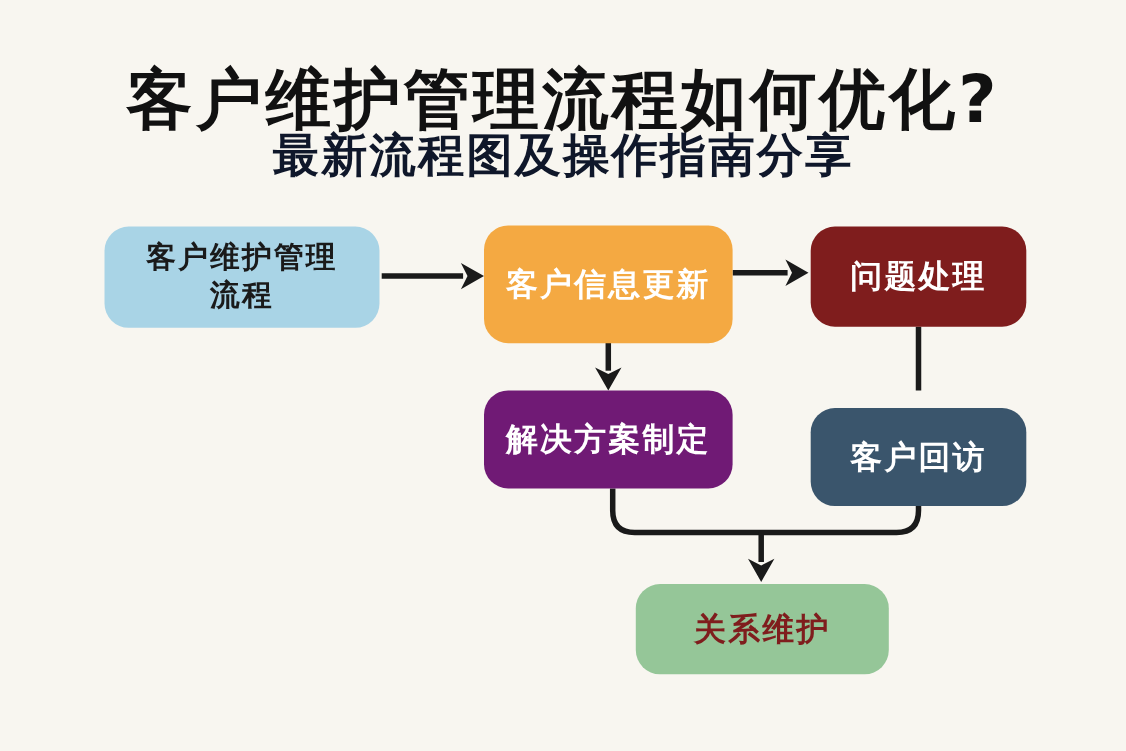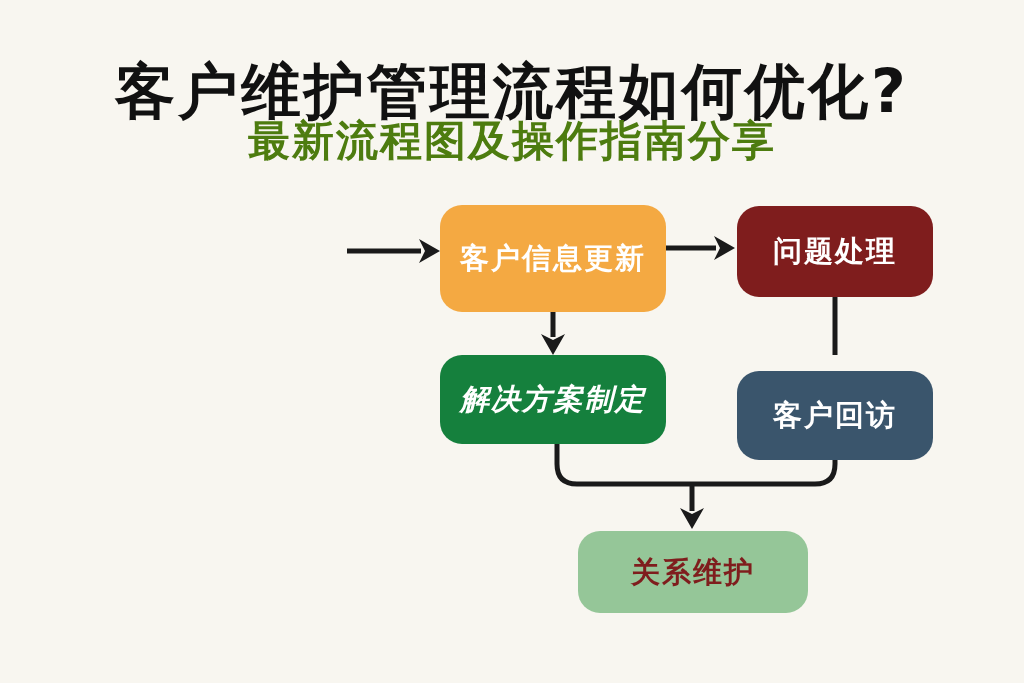--- a/index.html
+++ b/index.html
@@ -64,21 +64,21 @@
     pointer-events: none;
   }
 </style>
 </head>
 <body>
 
 <div class="canvas" style="background-color: rgb(248, 246, 240);">
 
   <div class="title" style="color: rgb(17, 17, 17); margin-top: 29px;">客户维护管理流程如何优化?</div>
 
-  <div class="subtitle" style="color: #4d7c0f;">最新流程图及操作指南分享</div>
+  <div class="subtitle" style="color: #0f172a;">最新流程图及操作指南分享</div>
 
   <svg class="connectors" viewBox="0 0 1024 683" xmlns="http://www.w3.org/2000/svg">
     <g stroke="#1A1A1A" stroke-width="5" fill="none" stroke-linejoin="round">
 
       <path d="M347 251 L421 251"></path>
 
       <path d="M666 248 L716 248"></path>
 
       <path d="M553 298 L553 337"></path>
 
@@ -89,24 +89,26 @@
       <path d="M692 484 L692 511"></path>
     </g>
     <g fill="#1A1A1A" stroke="none">
       <polygon points="419,239 440,251 419,263 425,251"></polygon>
       <polygon points="714,236 735,248 714,260 720,248"></polygon>
       <polygon points="541,334 553,355 565,334 553,340"></polygon>
       <polygon points="680,508 692,529 704,508 692,514"></polygon>
     </g>
   </svg>
 
+  <div class="node node-start" style="background-color: rgb(169, 212, 230); color: rgb(26, 26, 26);">客户维护管理
+流程</div>
 
   <div class="node node-update" style="background-color: rgb(244, 169, 66); color: rgb(255, 255, 255);">客户信息更新</div>
 
   <div class="node node-problem" style="background-color: #7f1d1d; color: rgb(255, 255, 255);">问题处理</div>
 
-  <div class="node node-solution" style="background-color: #15803d; color: rgb(255, 255, 255); font-style: italic;">解决方案制定</div>
+  <div class="node node-solution" style="background-color: #701a75; color: rgb(255, 255, 255);">解决方案制定</div>
 
   <div class="node node-revisit" style="background-color: rgb(58, 85, 108); color: rgb(255, 255, 255); margin-top: 16px;">客户回访</div>
 
   <div class="node node-relation" style="background-color: rgb(149, 198, 152); color: #7f1d1d;">关系维护</div>
 
 </div>
 
 </body></html>

